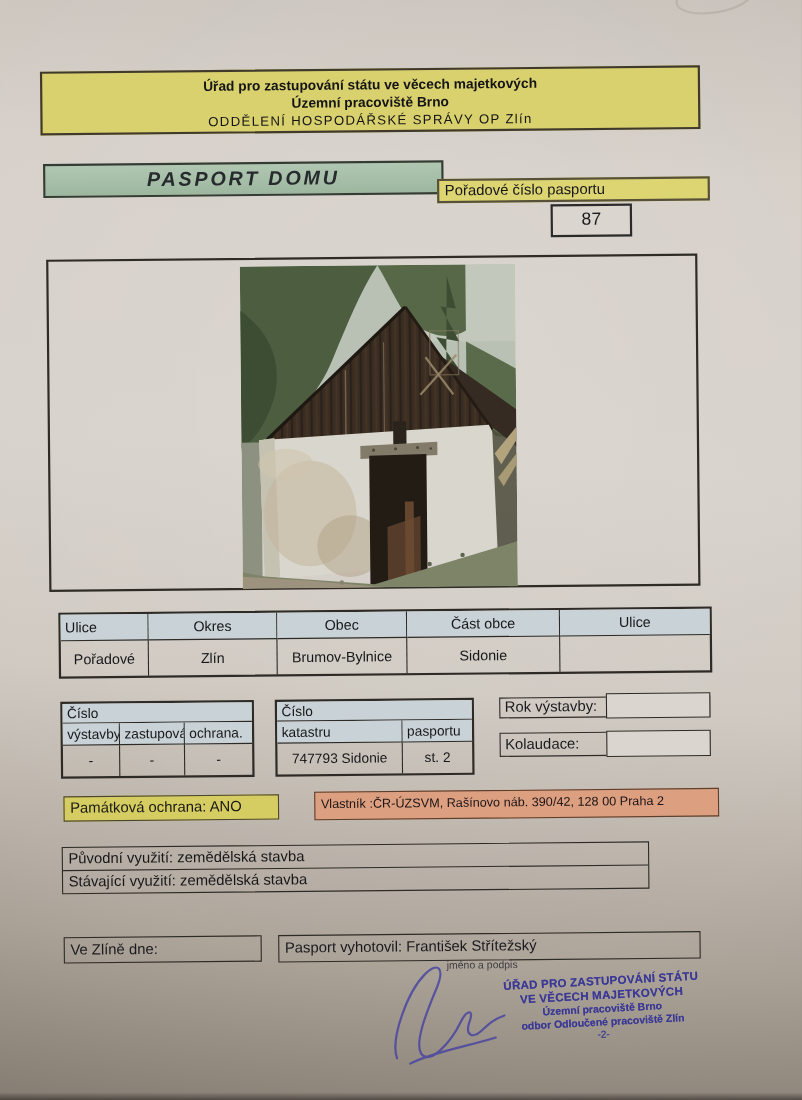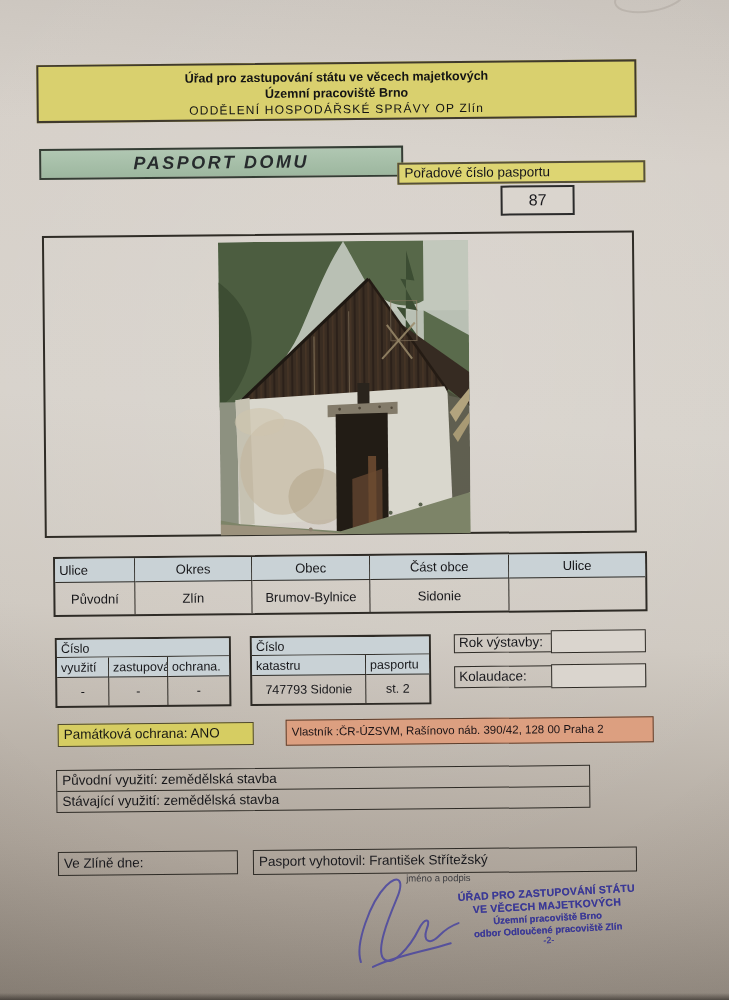--- a/index.html
+++ b/index.html
@@ -159,30 +159,30 @@
         <circle cx="90" cy="288" r="2" fill="#8d8070"></circle>
       </svg>
     </div>
 
     <div class="abs tbl loc-tbl">
       <div class="c hd l">Ulice</div>
       <div class="c hd">Okres</div>
       <div class="c hd">Obec</div>
       <div class="c hd">Část obce</div>
       <div class="c hd lastcol">Ulice</div>
-      <div class="c lastrow">Původní</div>
+      <div class="c lastrow">Pořadové</div>
       <div class="c lastrow">Zlín</div>
       <div class="c lastrow">Brumov-Bylnice</div>
       <div class="c lastrow">Sidonie</div>
       <div class="c lastrow lastcol"></div>
     </div>
 
     <div class="abs tbl num-tbl">
       <div class="c hd l span-all lastcol">Číslo</div>
-      <div class="c hd l">využití</div>
+      <div class="c hd l">výstavby</div>
       <div class="c hd l">zastupování</div>
       <div class="c hd l lastcol">ochrana.</div>
       <div class="c lastrow">-</div>
       <div class="c lastrow">-</div>
       <div class="c lastrow lastcol">-</div>
     </div>
 
     <div class="abs tbl kat-tbl">
       <div class="c hd l span-all lastcol">Číslo</div>
       <div class="c hd l">katastru</div>

